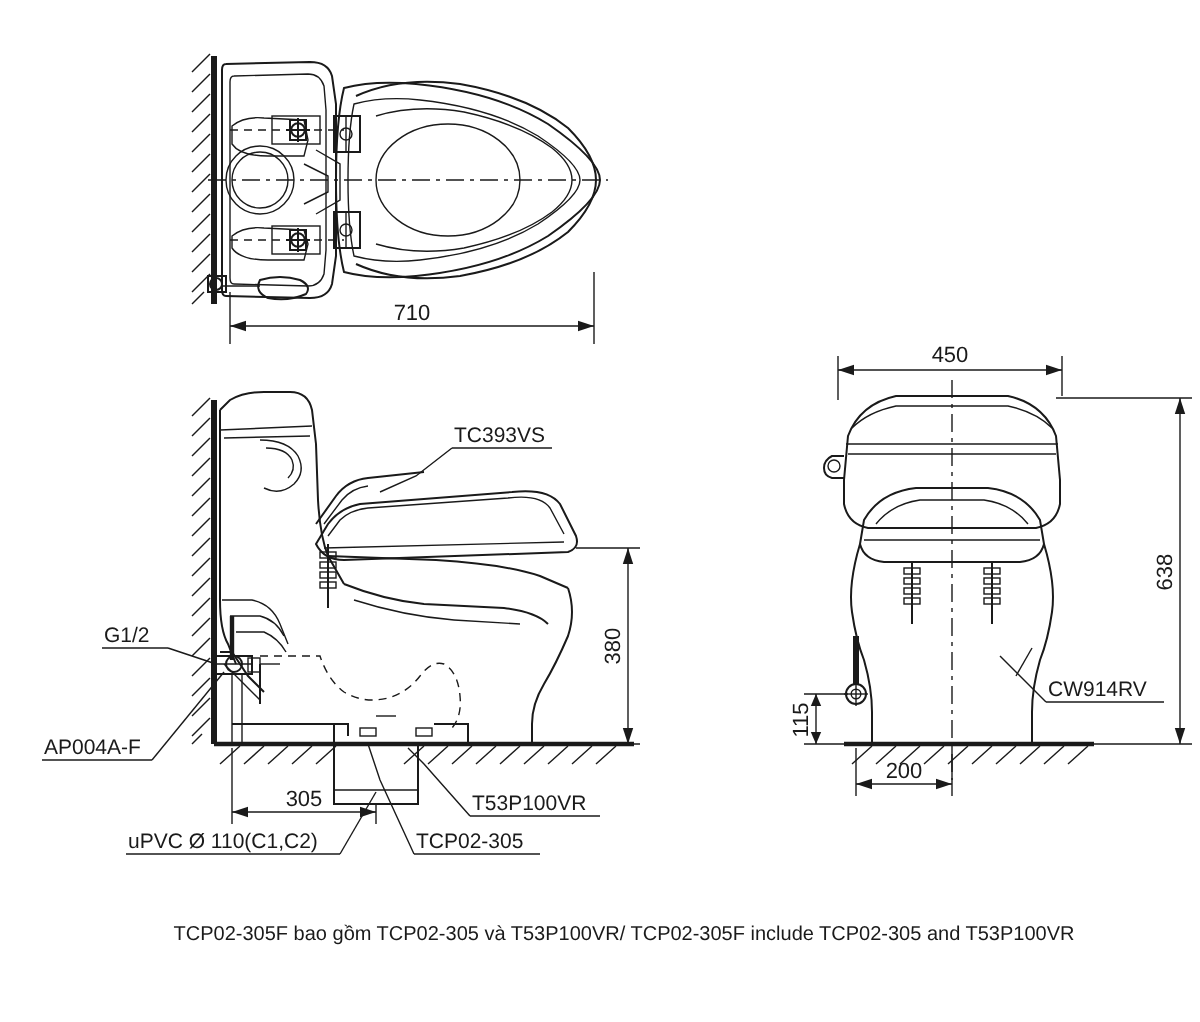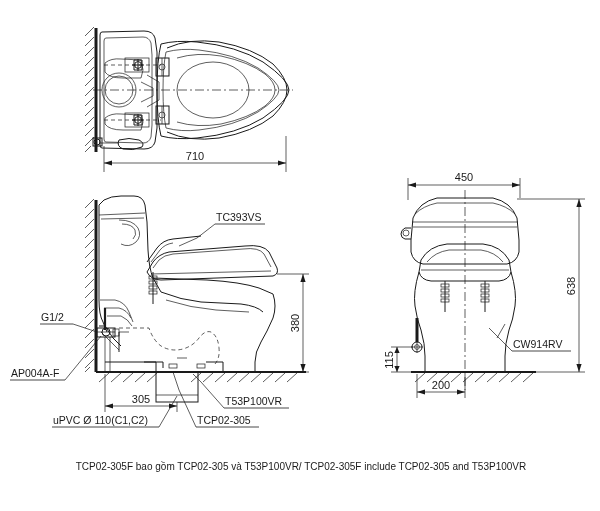--- a/index.html
+++ b/index.html
@@ -10,21 +10,21 @@
   body {
     width: 600px;
     height: 511px;
     position: relative;
     font-family: "Liberation Sans", sans-serif;
     color: #1a1a1a;
     overflow: hidden;
   }
   #drawing-root {
     position: absolute;
-    left: 1px; top: 0;
+    left: 12px; top: 0;
     width: 540px;
     height: 511px;
   }
   svg.sheet {
     display: block;
     width: 600px;
     height: 511px;
   }
   .dim-text, .part-label, .caption-text {
     font-family: "Liberation Sans", sans-serif;

